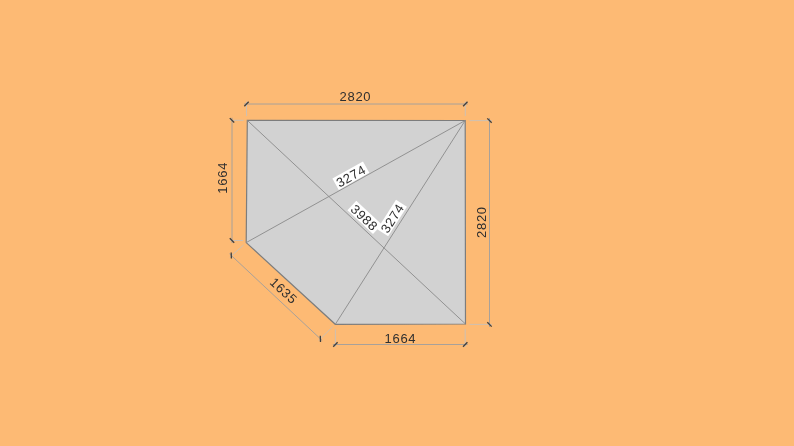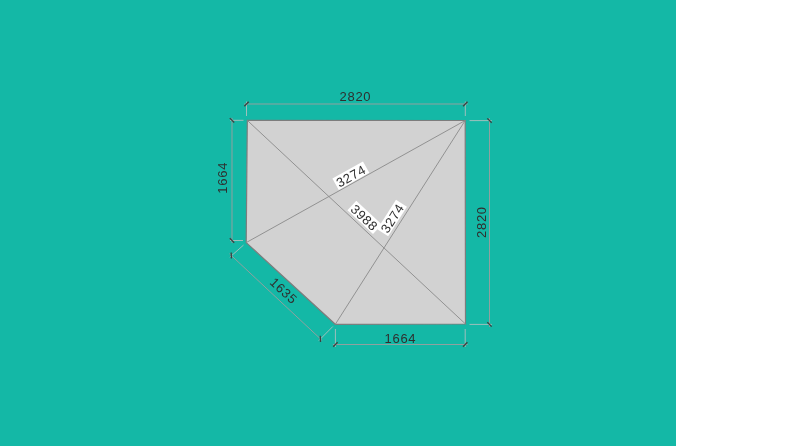--- a/index.html
+++ b/index.html
@@ -1,16 +1,16 @@
 <!DOCTYPE html>
 <html><head>
 <meta charset="utf-8">
 <style>
   html,body{margin:0;padding:0;background:#ffffff;}
-  .wrap{width:676px;height:446px;position:relative;overflow:hidden;background:#14b8a6;}
+  .wrap{width:794px;height:446px;position:relative;overflow:hidden;background:#fdba74;}
   svg{position:absolute;left:0;top:0;filter:blur(0.5px);}
   text{font-family:"Liberation Sans", sans-serif;fill:#2f2f2f;letter-spacing:0.7px;}
 </style>
 </head>
 <body>
 <div class="wrap">
 <svg width="794" height="446" viewBox="0 0 794 446">
 
   <g>
     <polygon points="247.3,120.4 465.2,120.5 465.5,324.0 335.3,324.3 246.2,242.6" fill="#d2d2d2" stroke="#7d7d7d" stroke-width="1.2" stroke-linejoin="miter"></polygon>

